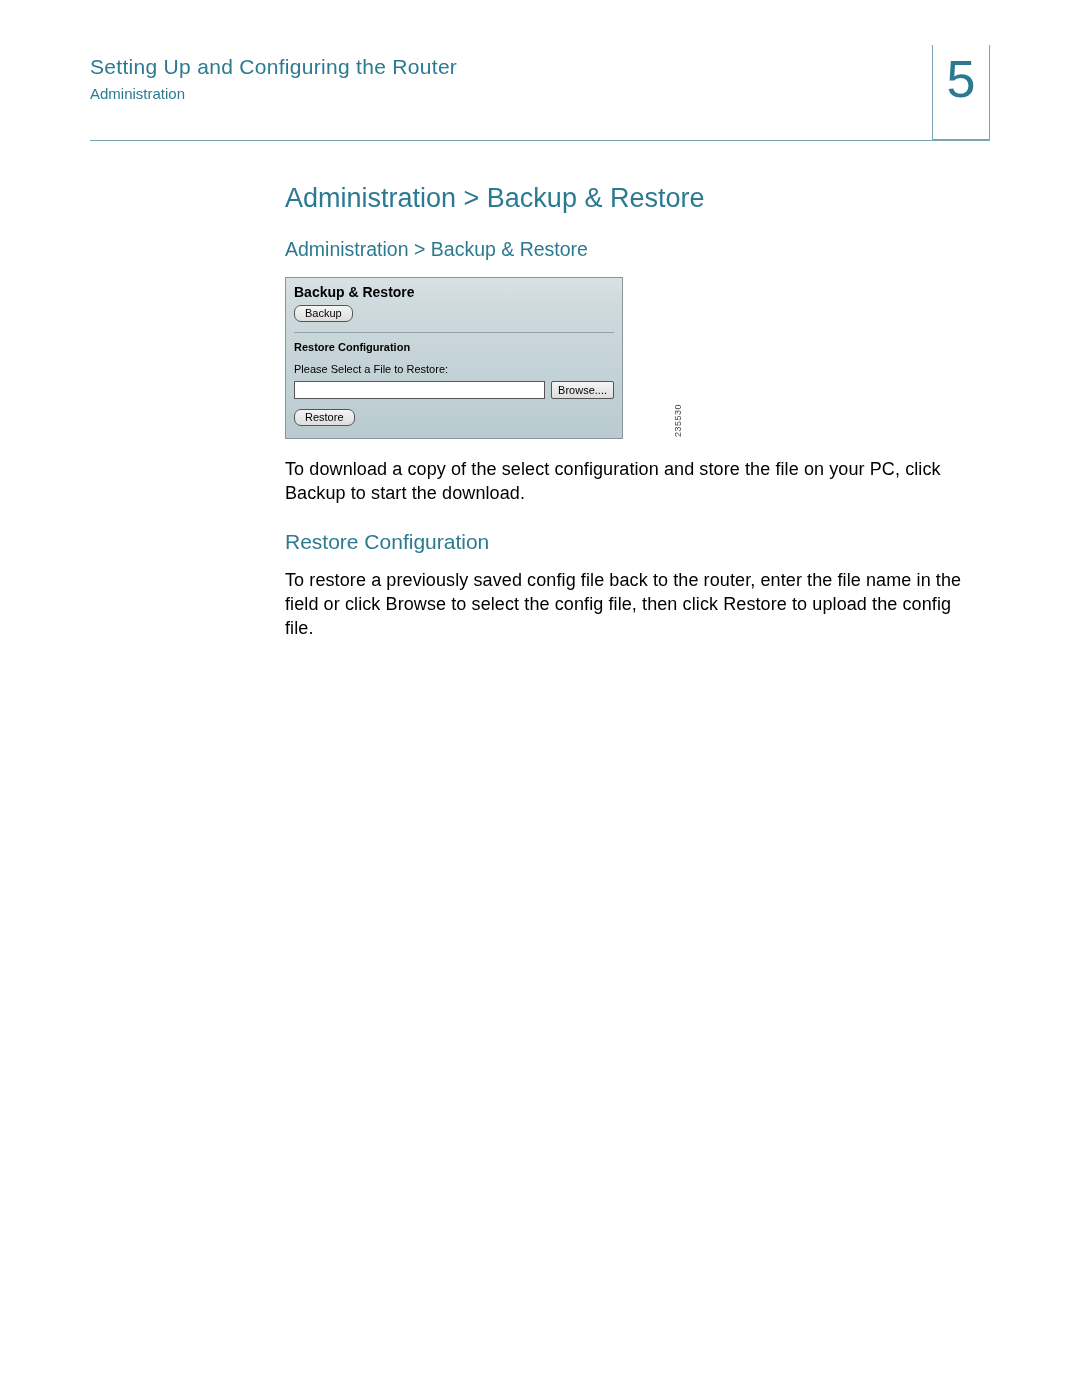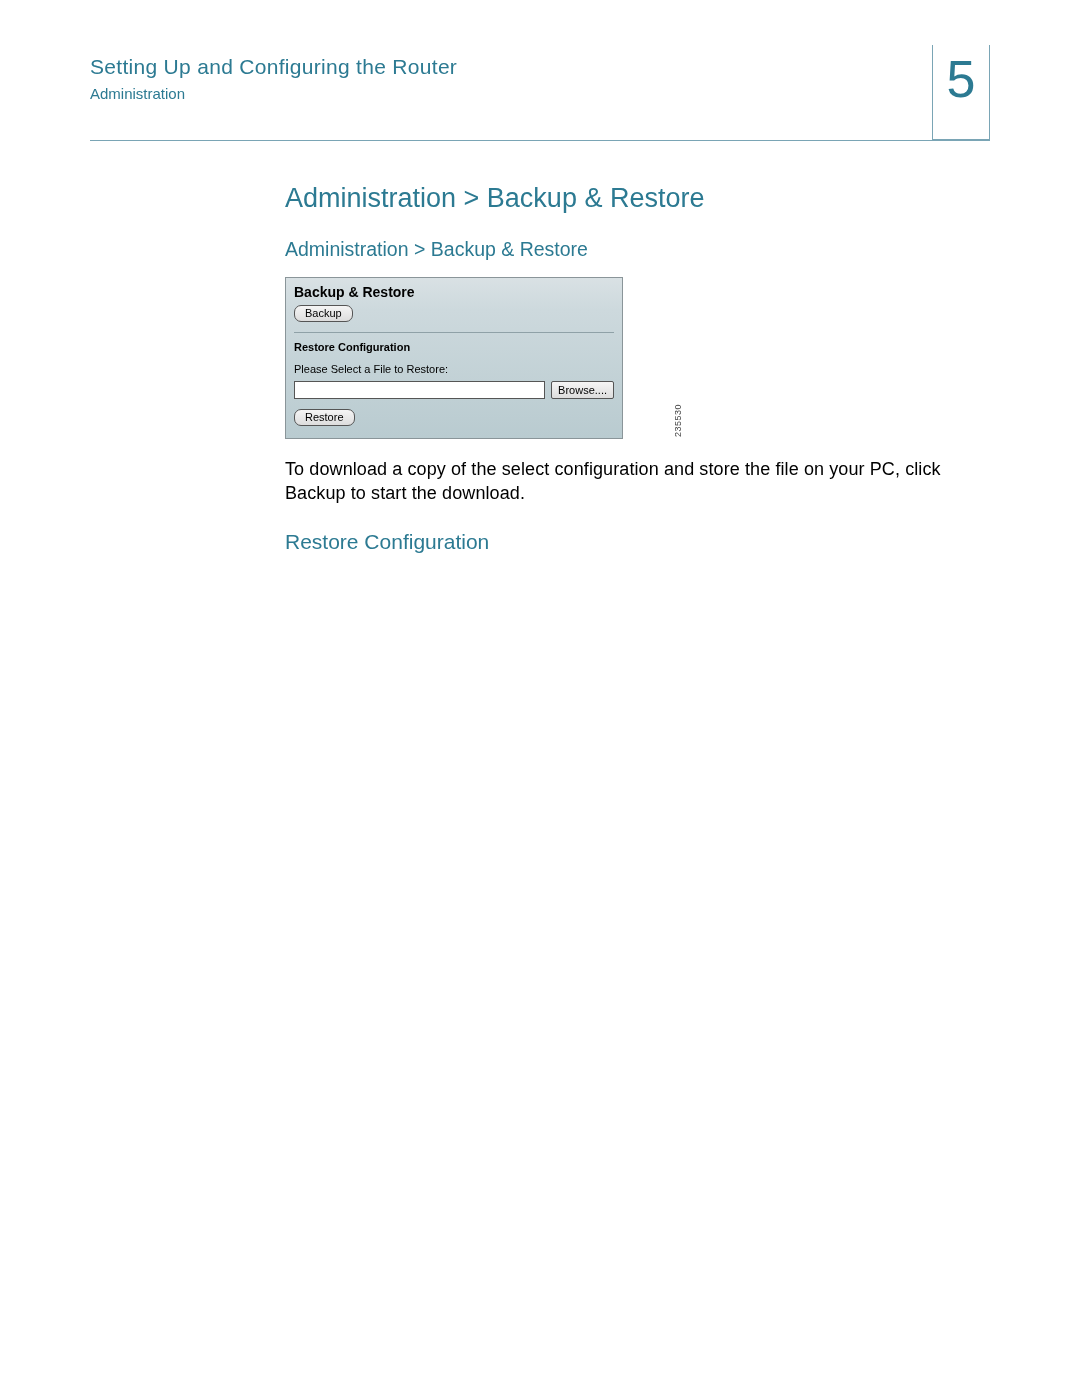--- a/index.html
+++ b/index.html
@@ -199,15 +199,16 @@
           <button class="ss-browse">Browse....</button>
         </div>
         <button class="ss-btn">Restore</button>
       </div>
       <div class="ss-sidecode">235530</div>
     </div>
 
     <p class="body-text">To download a copy of the select configuration and store the file on your PC, click Backup to start the download.</p>
 
     <div class="h3">Restore Configuration</div>
+    <p class="body-text" style="margin-top:10px">To restore a previously saved config file back to the router, enter the file name in the field or click Browse to select the config file, then click Restore to upload the config file.</p>
   </div>
 
 </div>
 
 </body></html>

